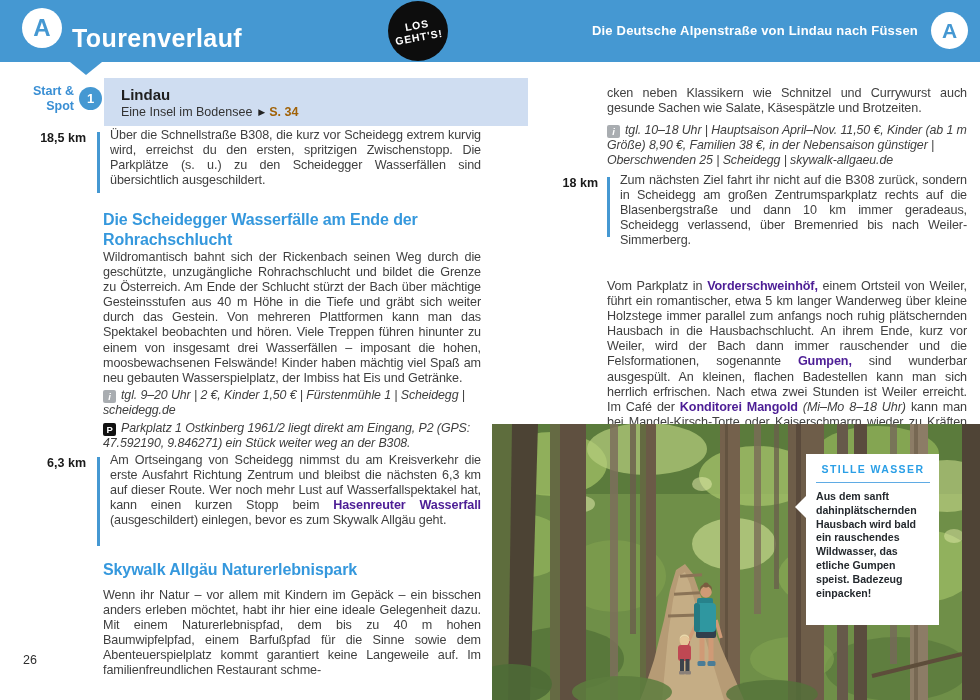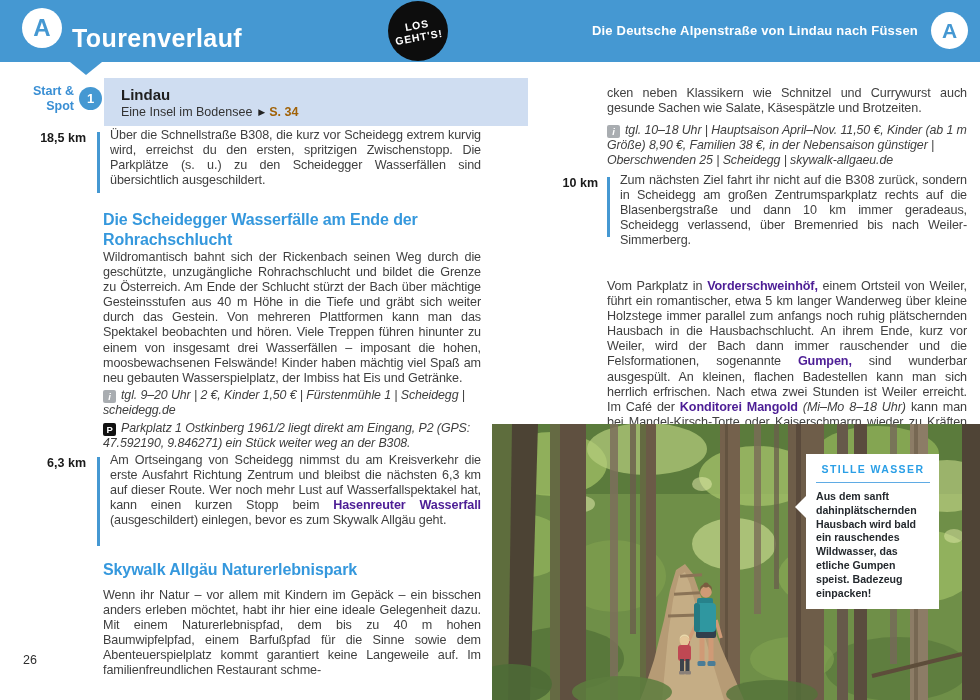--- a/index.html
+++ b/index.html
@@ -44,21 +44,21 @@
                background:#4598d2;color:#fff;font-size:13px;font-weight:bold;display:flex;
                align-items:center;justify-content:center;}
   .spot-box{position:absolute;left:104px;top:78px;width:380px;height:48px;background:#cfddf1;padding-left:44px;}
   .spot-title{position:absolute;left:17px;top:8px;font-size:15px;font-weight:bold;color:#1f1f1f;}
   .spot-sub{position:absolute;left:17px;top:27px;font-size:12.5px;color:#333;}
   .spot-sub .arrow{font-size:9px;color:#222;padding:0 4px 0 6px;vertical-align:1px;}
   .spot-sub b{color:#a16207;}
   
   .photo{position:absolute;left:492px;top:424px;width:488px;height:276px;overflow:hidden;}
   .callout{position:absolute;left:806px;top:454px;width:133px;background:#ffffff;
-           padding:9px 9px 9px 10px;box-sizing:border-box;z-index:5;}
+           padding:9px 9px 25px 10px;box-sizing:border-box;z-index:5;}
   .callout-tail{position:absolute;left:-11px;top:42px;width:0;height:0;
                 border-top:11px solid transparent;border-bottom:11px solid transparent;
                 border-right:11px solid #ffffff;}
   .callout-title{font-size:10.5px;font-weight:bold;letter-spacing:1.4px;color:#2b9fe6;
                  text-align:center;}
   .callout-divider{height:0;border-top:1.5px solid #5fabe4;margin:7px 0 7px 0;}
   .callout-text{font-size:10.6px;line-height:13.8px;font-weight:bold;color:#24292e;
                 text-align:left;}
   .page-number{position:absolute;left:23px;top:653px;font-size:12.5px;color:#2e2e2e;}
 </style>
@@ -125,21 +125,21 @@
   <div class="body-text" style="left:103px;top:588px;width:378px;">Wenn ihr Natur – vor allem mit Kindern im Gepäck – ein bisschen anders erleben möchtet, habt ihr hier eine ideale Gelegenheit dazu. Mit einem Naturerlebnispfad, dem bis zu 40 m hohen Baumwipfelpfad, einem Barfußpfad für die Sinne sowie dem Abenteuerspielplatz kommt garantiert keine Langeweile auf. Im familienfreundlichen Restaurant schme-</div>
 
   <div class="page-number">26</div>
 
   <div class="body-text" style="left:607px;top:86px;width:360px;">cken neben Klassikern wie Schnitzel und Currywurst auch gesunde Sachen wie Salate, Käsespätzle und Brotzeiten.</div>
 
   <div class="infoline" style="left:607px;top:123px;width:362px;">
     <span class="chip">i</span><span>tgl. 10–18 Uhr | Hauptsaison April–Nov. 11,50 €, Kinder (ab 1 m Größe) 8,90 €, Familien 38 €, in der Nebensaison günstiger | Oberschwenden 25 | Scheidegg | skywalk-allgaeu.de</span>
   </div>
 
-  <div class="kmlabel" style="left:548px;top:176px;width:50px;">10 km</div>
+  <div class="kmlabel" style="left:548px;top:176px;width:50px;">18 km</div>
   <div class="bar" style="left:607px;top:177px;height:60px;"></div>
   <div class="body-text" style="left:620px;top:173px;width:347px;">Zum nächsten Ziel fahrt ihr nicht auf die B308 zurück, sondern in Scheidegg am großen Zentrumsparkplatz rechts auf die Blasenbergstraße und dann 10 km immer geradeaus, Scheidegg verlassend, über Bremenried bis nach Weiler-Simmerberg.</div>
 
 
   <div class="body-text" style="left:607px;top:279px;width:360px;">
     <span>Vom Parkplatz in </span><b>Vorderschweinhöf,</b><span> einem Ortsteil von Weiler, führt ein romantischer, etwa 5 km langer Wanderweg über kleine Holzstege immer parallel zum anfangs noch ruhig plätschernden Hausbach in die Hausbachschlucht. An ihrem Ende, kurz vor Weiler, wird der Bach dann immer rauschender und die Felsformationen, sogenannte </span><b>Gumpen,</b><span> sind wunderbar ausgespült. An kleinen, flachen Badestellen kann man sich herrlich erfrischen. Nach etwa zwei Stunden ist Weiler erreicht. Im Café der </span><b>Konditorei Mangold</b><i> (Mi–Mo 8–18 Uhr)</i><span> kann man bei Mandel-Kirsch-Torte oder Kaiserschmarrn wieder zu Kräften kommen, bevor es zurück zum Parkplatz geht.</span>
   </div>
 
   <div class="photo">
     <svg width="488" height="276" viewBox="0 0 488 276" xmlns="http://www.w3.org/2000/svg">

